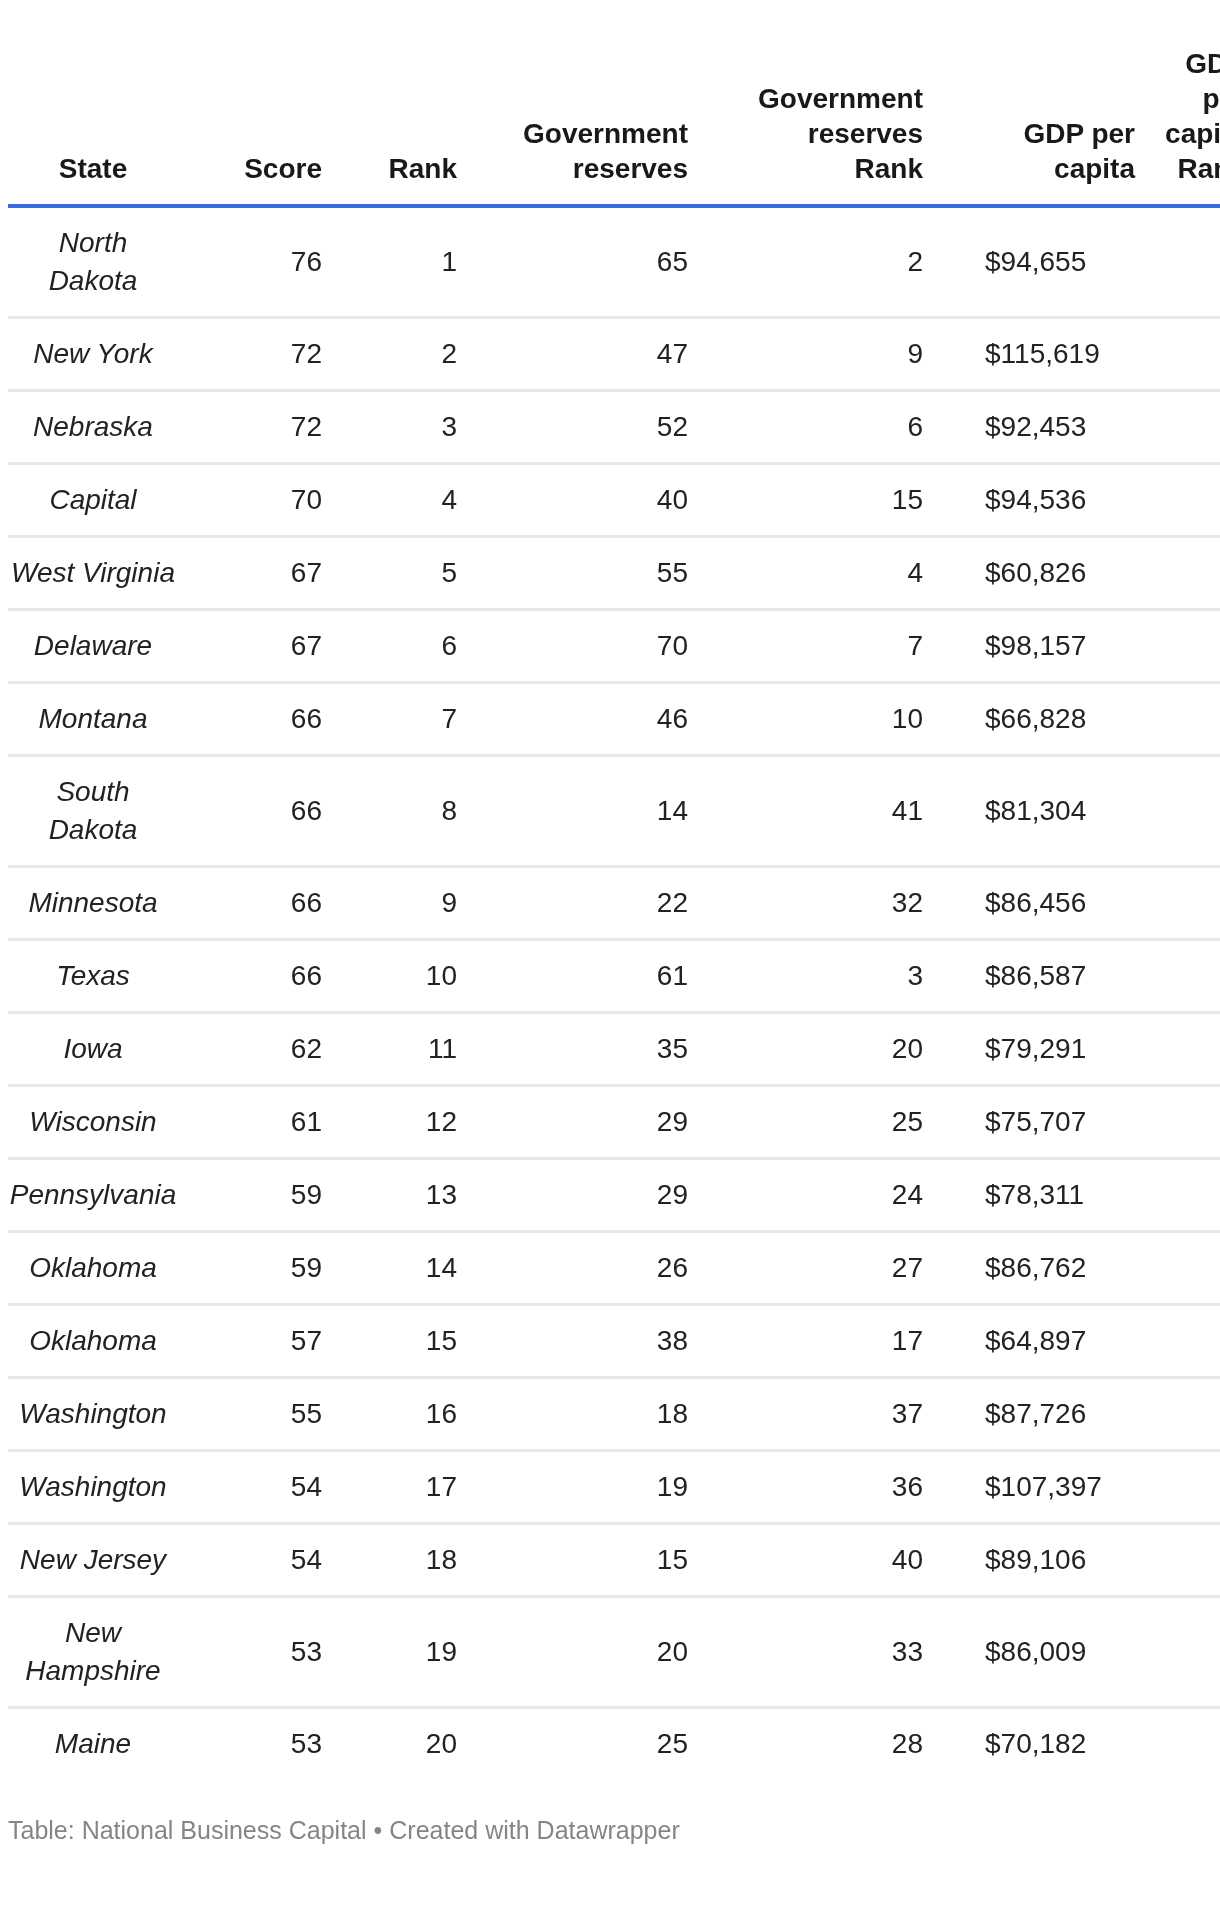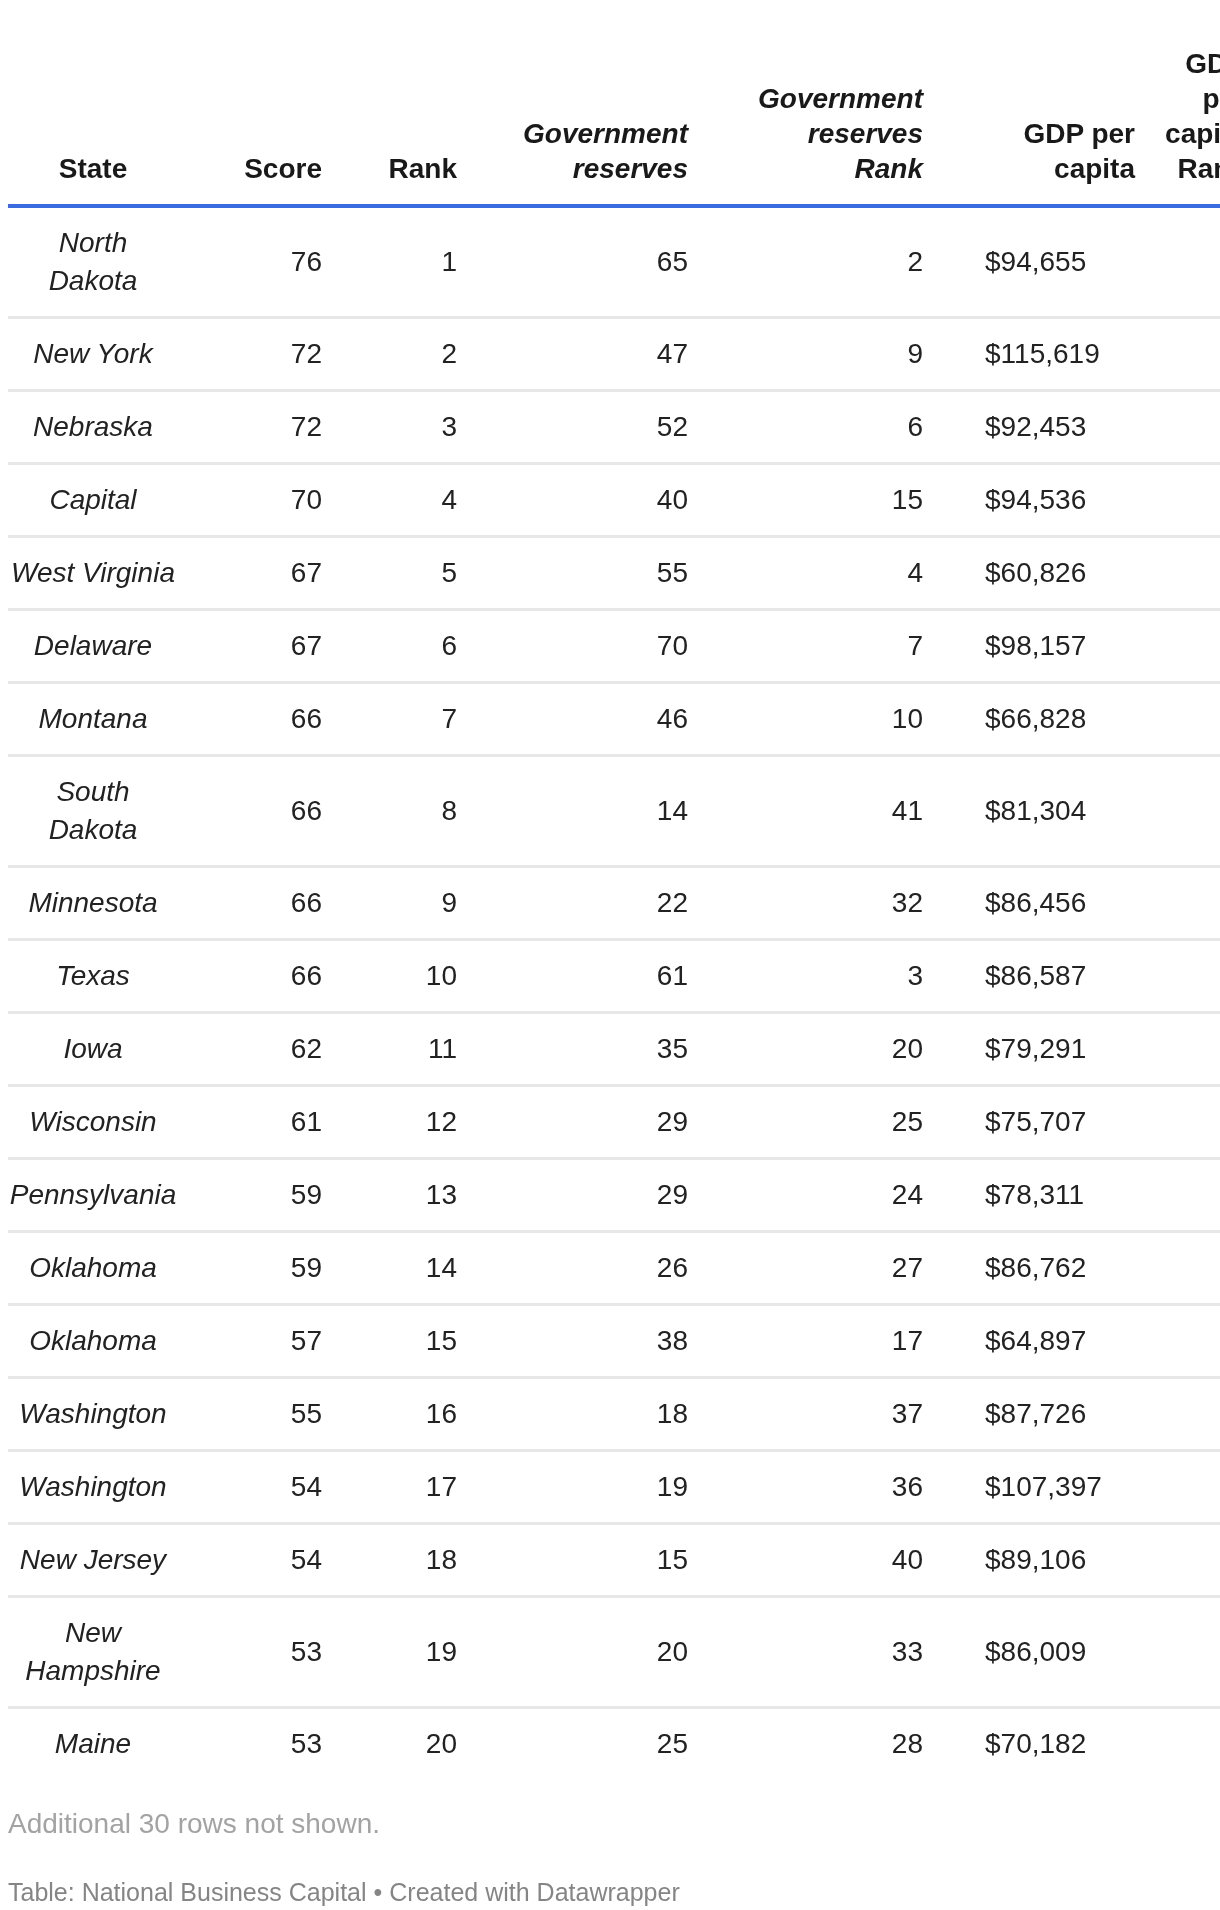--- a/index.html
+++ b/index.html
@@ -47,21 +47,21 @@
   tbody tr:last-child td { border-bottom: none; }
 
   
   .c0 { text-align: center; }
   td.c0 { white-space: pre-line; font-style: italic; }
   .c1, .c2, .c3, .c4, .c6 { text-align: right; }
   .c5 { text-align: left; padding-left: 62px; }
 
   
   .hw { display: inline-block; }
-  th.c3 .hw, th.c4 .hw { max-width: 180px; font-style: italic; }
+  th.c3 .hw, th.c4 .hw { max-width: 180px; }
   th.c5 .hw { max-width: 150px; text-align: right; }
   th.c6 .hw { max-width: 86px; }
 
   #additional-note {
     margin: 28px 0 0 8px;
     font-size: 28px;
     line-height: 34px;
     color: var(--note-text, #a3a3a3);
   }
   #table-footer {
@@ -277,18 +277,17 @@
           <td class="c1">53</td>
           <td class="c2">20</td>
           <td class="c3">25</td>
           <td class="c4">28</td>
           <td class="c5">$70,182</td>
           <td class="c6"></td>
         </tr>
       </tbody>
   </table>
 
-  <p id="additional-note">Additional 30 rows not shown.</p>
 
   <p id="table-footer">
     <span>Table: National Business Capital</span><span class="sep">•</span><span>Created with Datawrapper</span>
   </p>
 </div>
 
 </body></html>

